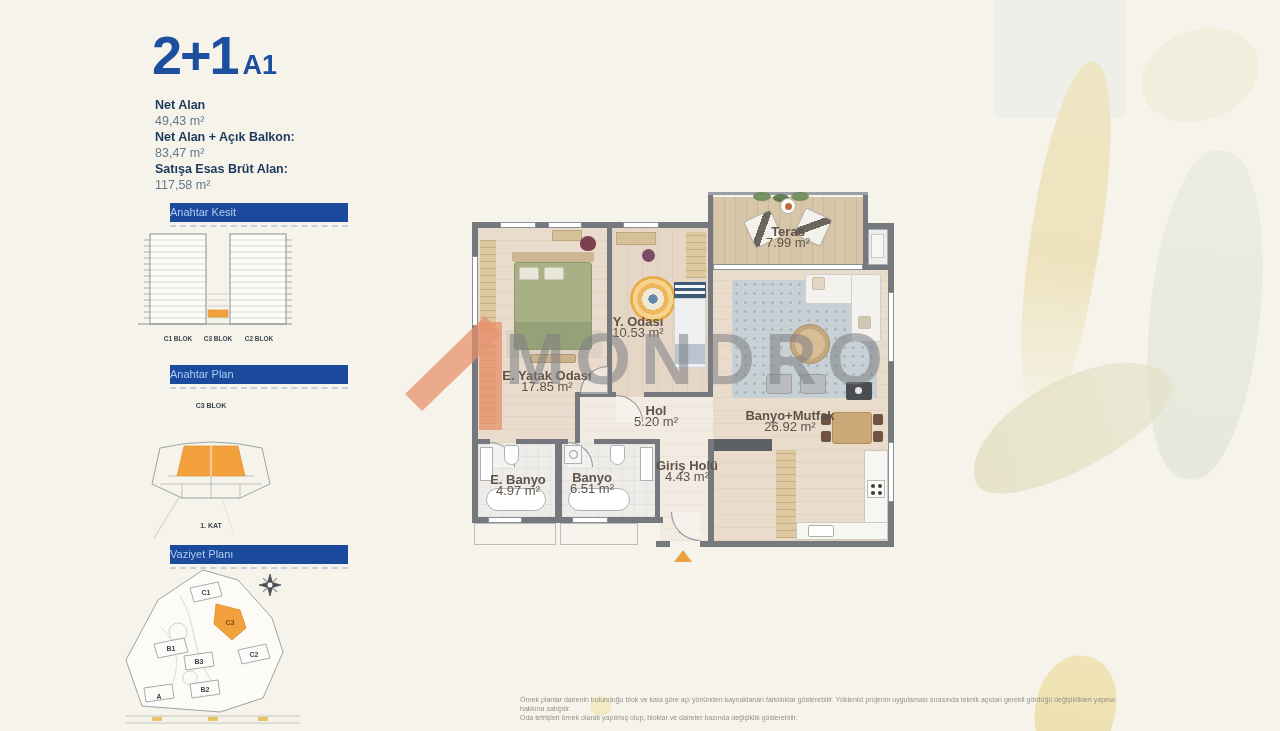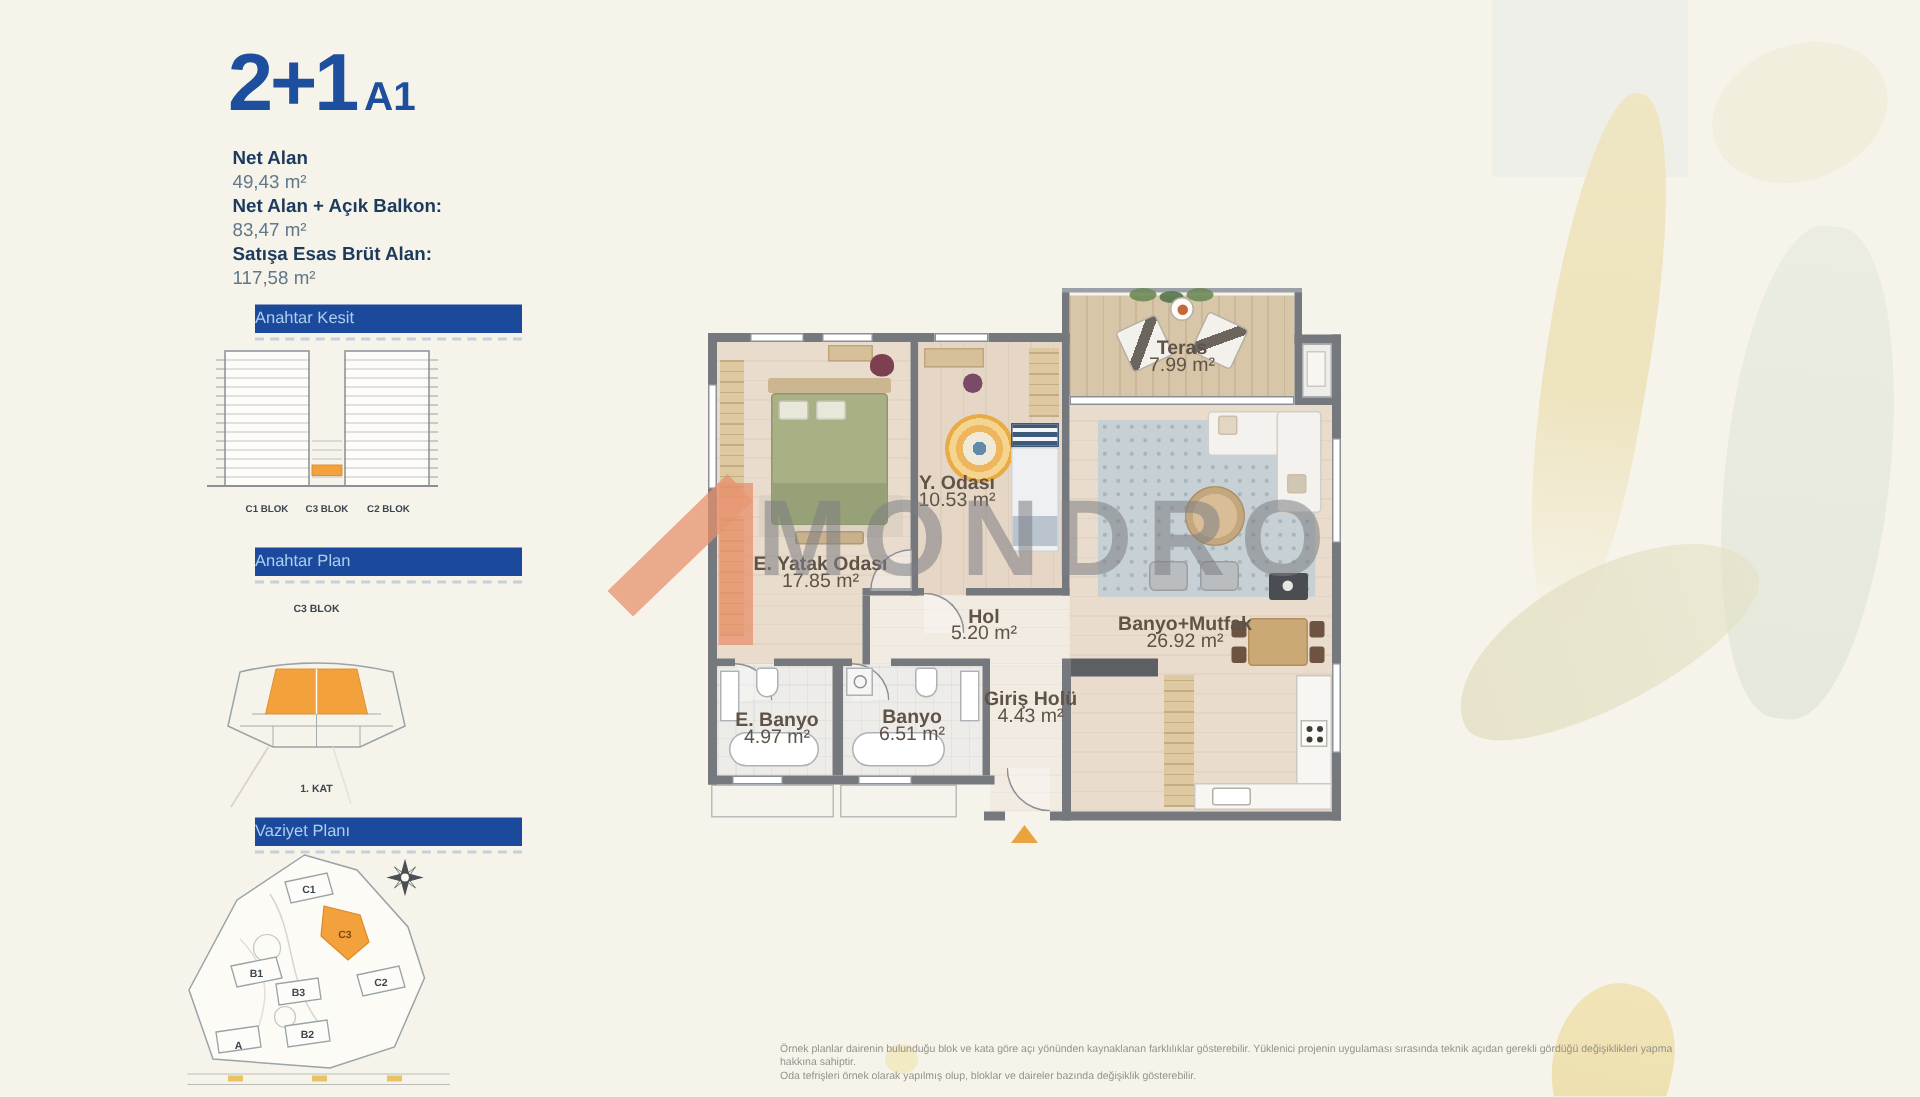--- a/index.html
+++ b/index.html
@@ -375,21 +375,21 @@
     </div>
     <div class="room-label" style="left:330px;top:218px">
       <span class="rn">Banyo+Mutfak</span><span>26.92 m²</span>
     </div>
     <div class="room-label" style="left:196px;top:213px">
       <span class="rn">Hol</span><span>5.20 m²</span>
     </div>
     <div class="room-label" style="left:58px;top:282px">
       <span class="rn">E. Banyo</span><span>4.97 m²</span>
     </div>
-    <div class="room-label" style="left:148px;top:280px">
+    <div class="room-label" style="left:132px;top:280px">
       <span class="rn">Banyo</span><span>6.51 m²</span>
     </div>
     <div class="room-label" style="left:227px;top:268px">
       <span class="rn">Giriş Holü</span><span>4.43 m²</span>
     </div>
   </main>
 
   <div class="watermark">
     <svg class="wm-logo" width="110" height="135" viewBox="0 0 110 135">
       <polygon points="0,96 80,18 97,36 17,113" fill="#e8906b" opacity=".85"></polygon>

